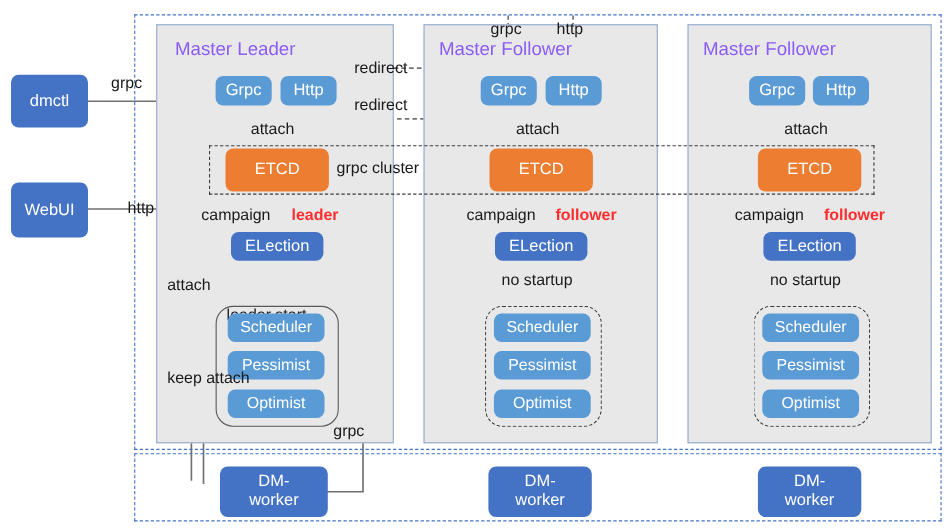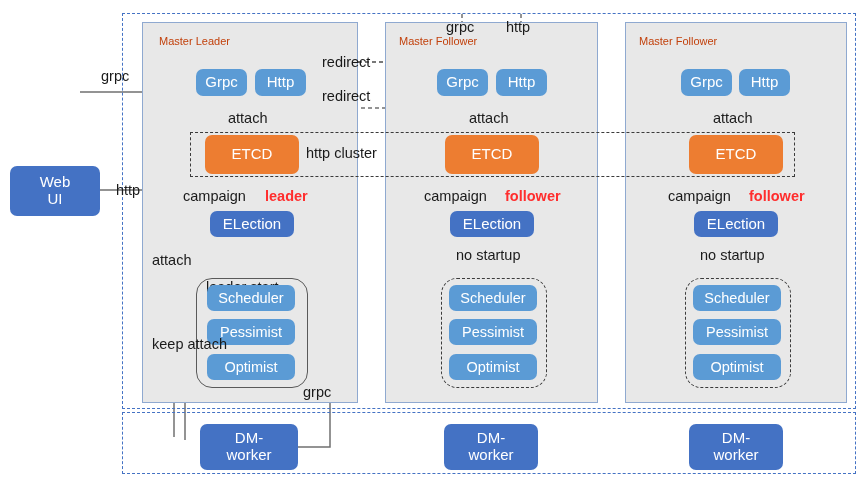--- a/index.html
+++ b/index.html
@@ -10,21 +10,21 @@
 
   .box{position:absolute;box-sizing:border-box;display:flex;align-items:center;
        justify-content:center;color:#ffffff;text-align:center;line-height:1.12;}
   .rounded{border-radius:7px;}
   .darkblue{background:#4472C4;}
   .lightblue{background:#5B9BD5;}
   .orange{background:#ED7D31;justify-content:center;}
 
   .panel{position:absolute;box-sizing:border-box;background:#E8E8E8;
          border:1.5px solid #8FA9D0;}
-  .panel-title{position:absolute;color:#c2410c;font-size:11px;white-space:nowrap;}
+  .panel-title{position:absolute;color:#8b5cf6;font-size:17px;white-space:nowrap;}
 
   .outer-dash{position:absolute;box-sizing:border-box;
               border:1.6px dashed #4472C4;}
   .etcd-cluster{position:absolute;box-sizing:border-box;
                 border:1.5px dashed #3B3B3B;}
   .group-solid{position:absolute;box-sizing:border-box;
                border:1.5px solid #5A5A5A;border-radius:16px;background:transparent;}
   .group-dash{position:absolute;box-sizing:border-box;
               border:1.8px dashed #3B3B3B;border-radius:16px;background:transparent;}
 
@@ -108,23 +108,26 @@
   <div class="panel" style="left:142px;top:22px;width:216px;height:381px;"></div>
   <div class="panel-title" style="left:159px;top:35px;">Master Leader</div>
 
   <div class="panel" style="left:385px;top:22px;width:213px;height:381px;"></div>
   <div class="panel-title" style="left:399px;top:35px;">Master Follower</div>
 
   <div class="panel" style="left:625px;top:22px;width:222px;height:381px;"></div>
   <div class="panel-title" style="left:639px;top:35px;">Master Follower</div>
 
   <div class="etcd-cluster" style="left:190px;top:132px;width:605px;height:45px;"></div>
-  <div class="lbl" style="left:306px;top:145px;">http cluster</div>
-
-  <div class="box rounded darkblue" style="left:10px;top:166px;width:90px;height:50px;font-size:15px;flex-direction:column;">
+  <div class="lbl" style="left:306px;top:145px;">grpc cluster</div>
+
+  <div class="box rounded darkblue" style="left:10px;top:68px;width:70px;height:48px;font-size:15px;">
+    <span>dmctl</span>
+  </div>
+  <div class="box rounded darkblue" style="left:10px;top:166px;width:70px;height:50px;font-size:15px;flex-direction:row;">
     <span>Web</span>
     <span>UI</span>
   </div>
   <div class="lbl" style="left:101px;top:68px;">grpc</div>
   <div class="lbl" style="left:116px;top:182px;">http</div>
 
   <div class="box rounded lightblue" style="left:196px;top:69px;width:51px;height:27px;font-size:15px;">
     <span>Grpc</span>
   </div>
   <div class="box rounded lightblue" style="left:255px;top:69px;width:51px;height:27px;font-size:15px;">

